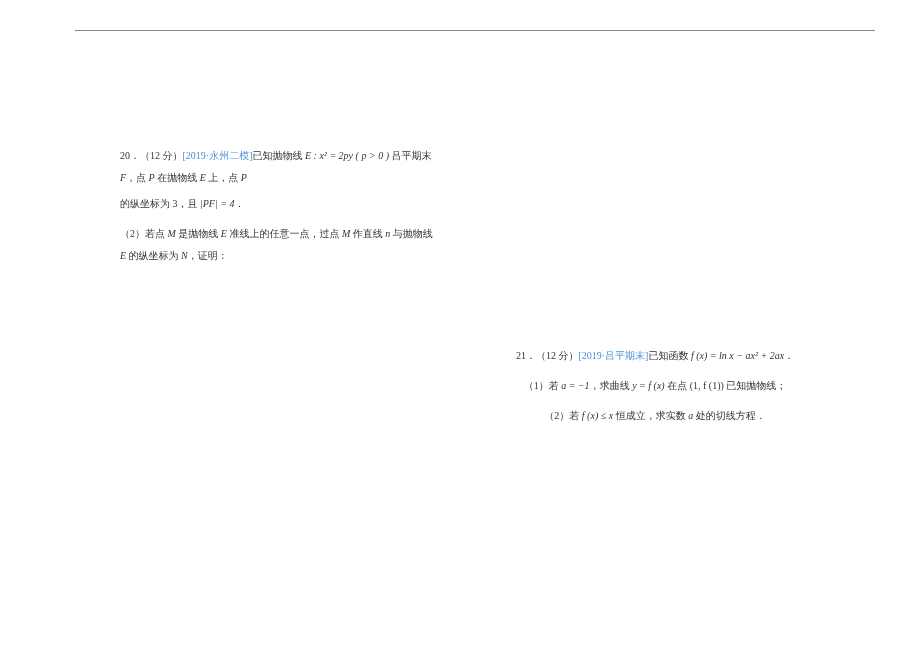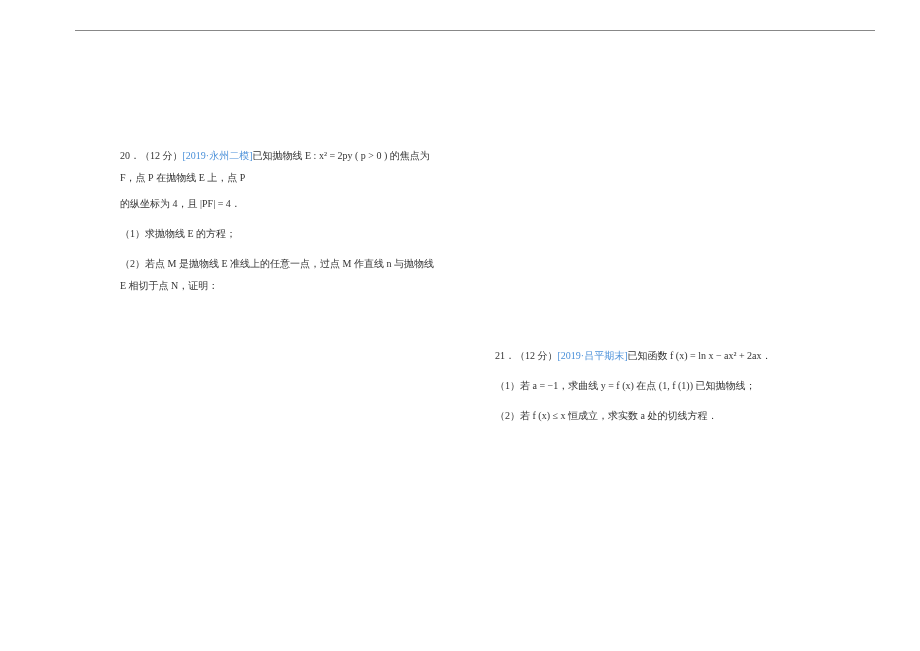--- a/index.html
+++ b/index.html
@@ -29,56 +29,55 @@
       top: 145px;
       width: 320px;
       line-height: 2.2;
     }
     .column-right {
       position: absolute;
       left: 495px;
       top: 345px;
       width: 320px;
       line-height: 2.2;
+      text-align: center;
     }
     .source-link {
       color: #4a90d9;
       display: inline;
     }
     .math {
       font-family: "Times New Roman", serif;
+      font-style: italic;
     }
     .math-upright {
       font-family: "Times New Roman", serif;
       font-style: normal;
     }
     .line {
       margin-bottom: 4px;
     }
     .sub-line {
       margin-top: 8px;
     }
   </style>
 </head>
 <body>
 
 <div class="page-border"></div>
 
 <div class="column-left">
   <div class="line">
-    <span>20．（12 分）</span><span class="source-link">[2019·永州二模]</span><span>已知抛物线 </span><span class="math">E : x² = 2py ( p &gt; 0 )</span><span> 的焦点为 </span><span class="math">F</span><span>，点 </span><span class="math">P</span><span> 在抛物线 </span><span class="math">E</span><span> 上，点 </span><span class="math">P</span>
+    <span>20．（12 分）</span><span class="source-link">[2019·永州二模]</span><span>已知抛物线 </span><span class="math">E : x² = 2py ( p &gt; 0 )</span><span> 吕平期末 </span><span class="math">F</span><span>，点 </span><span class="math">P</span><span> 在抛物线 </span><span class="math">E</span><span> 上，点 </span><span class="math">P</span>
   </div>
   <div class="line">
-    <span>的纵坐标为 4，且 </span><span class="math">|PF| = 4</span><span>．</span>
+    <span>的纵坐标为 3，且 </span><span class="math">|PF| = 4</span><span>．</span>
   </div>
   <div class="line sub-line">
-    <span>（1）求抛物线 </span><span class="math">E</span><span> 的方程；</span>
-  </div>
-  <div class="line sub-line">
-    <span>（2）若点 </span><span class="math">M</span><span> 是抛物线 </span><span class="math">E</span><span> 准线上的任意一点，过点 </span><span class="math">M</span><span> 作直线 </span><span class="math">n</span><span> 与抛物线 </span><span class="math">E</span><span> 相切于点 </span><span class="math">N</span><span>，证明：</span>
+    <span>（2）若点 </span><span class="math">M</span><span> 是抛物线 </span><span class="math">E</span><span> 准线上的任意一点，过点 </span><span class="math">M</span><span> 作直线 </span><span class="math">n</span><span> 与抛物线 </span><span class="math">E</span><span> 的纵坐标为 </span><span class="math">N</span><span>，证明：</span>
   </div>
 </div>
 
 <div class="column-right">
   <div class="line">
     <span>21．（12 分）</span><span class="source-link">[2019·吕平期末]</span><span>已知函数 </span><span class="math">f (x) = ln x − ax² + 2ax</span><span>．</span>
   </div>
   <div class="line sub-line">
     <span>（1）若 </span><span class="math">a = −1</span><span>，求曲线 </span><span class="math">y = f (x)</span><span> 在点 </span><span class="math-upright">(1, f (1))</span><span> 已知抛物线；</span>
   </div>

